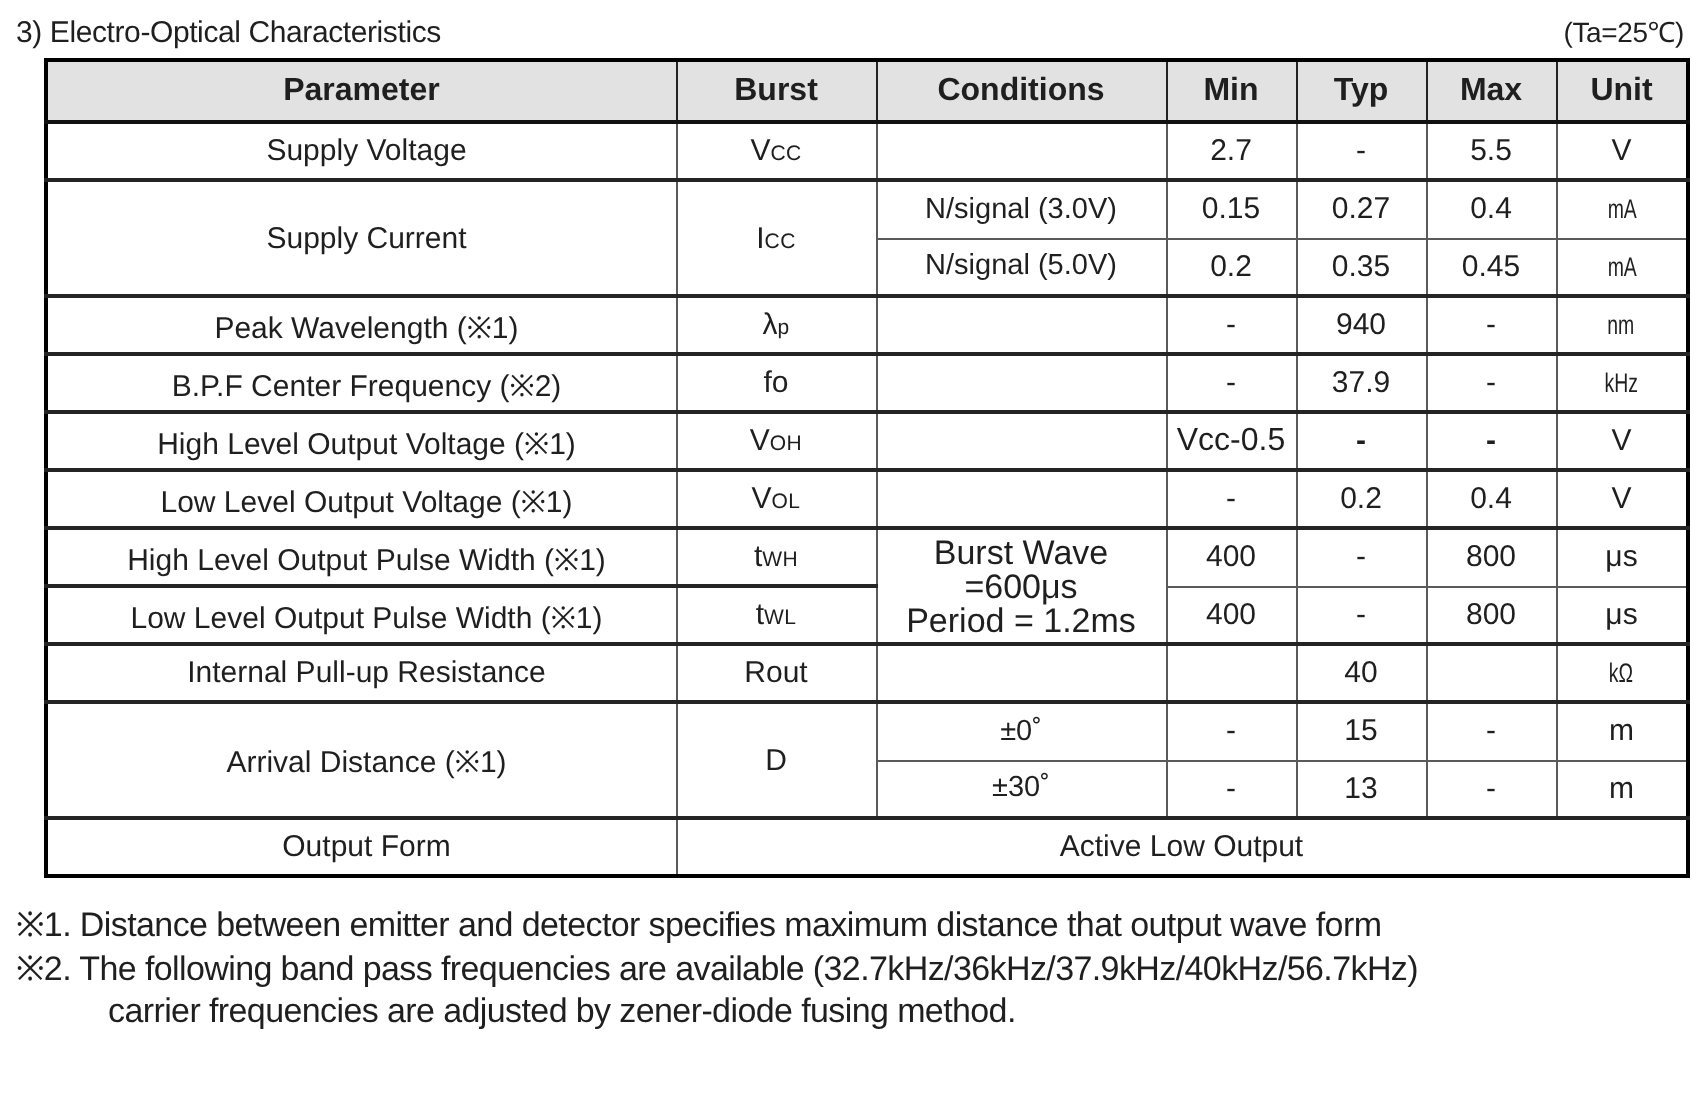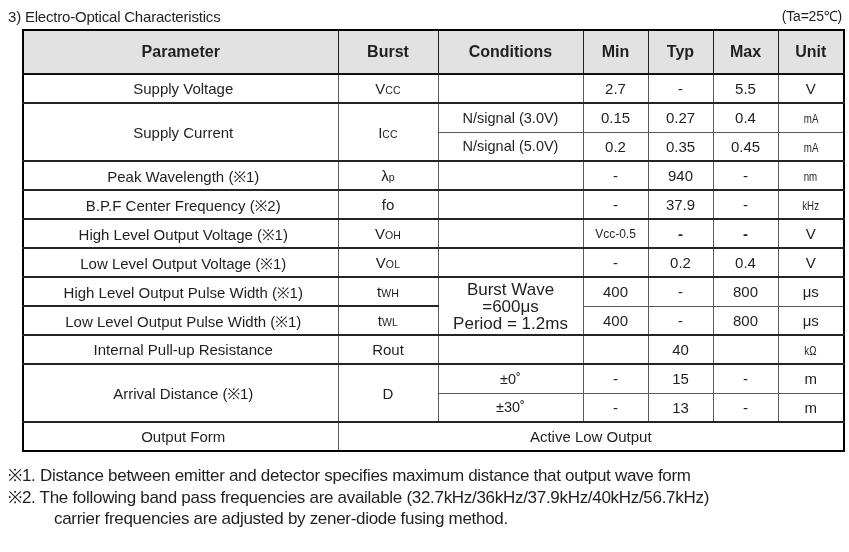--- a/index.html
+++ b/index.html
@@ -35,38 +35,38 @@
     text-align: center;
     font-size: 15px;
     height: 29px;
     overflow: hidden;
     white-space: nowrap;
   }
   .spec thead th {
     background: #e2e2e2;
     font-weight: bold;
     font-size: 16px;
-    height: 44px;
+    height: 31px;
     border: 1px solid #222;
     border-top: 2px solid #000;
     border-bottom: 2px solid #111;
   }
   .spec td.tk { border-top: 2px solid #242424; }
   .spec td.param { text-align: center; padding-left: 9px; }
   .spec td.cond { font-size: 14.5px; }
   .spec td.cond2 { font-size: 17px; line-height: 17px; white-space: normal; }
   .sym-sub { font-size: 10.5px; letter-spacing: 0.2px; }
   .bd { font-weight: bold; }
   .squish {
     display: inline-block;
     font-size: 13.5px;
     transform: scaleX(0.72);
     transform-origin: center;
   }
-  td.minv { font-size: 12px; }
+  td.minv { font-size: 16px; }
 
   .footnotes { margin: 13px 0 0 8px; }
   .fn-line {
     font-size: 17px;
     line-height: 21.5px;
     letter-spacing: -0.3px;
     white-space: nowrap;
   }
   .fn-line.indent { padding-left: 46px; }
 </style>

